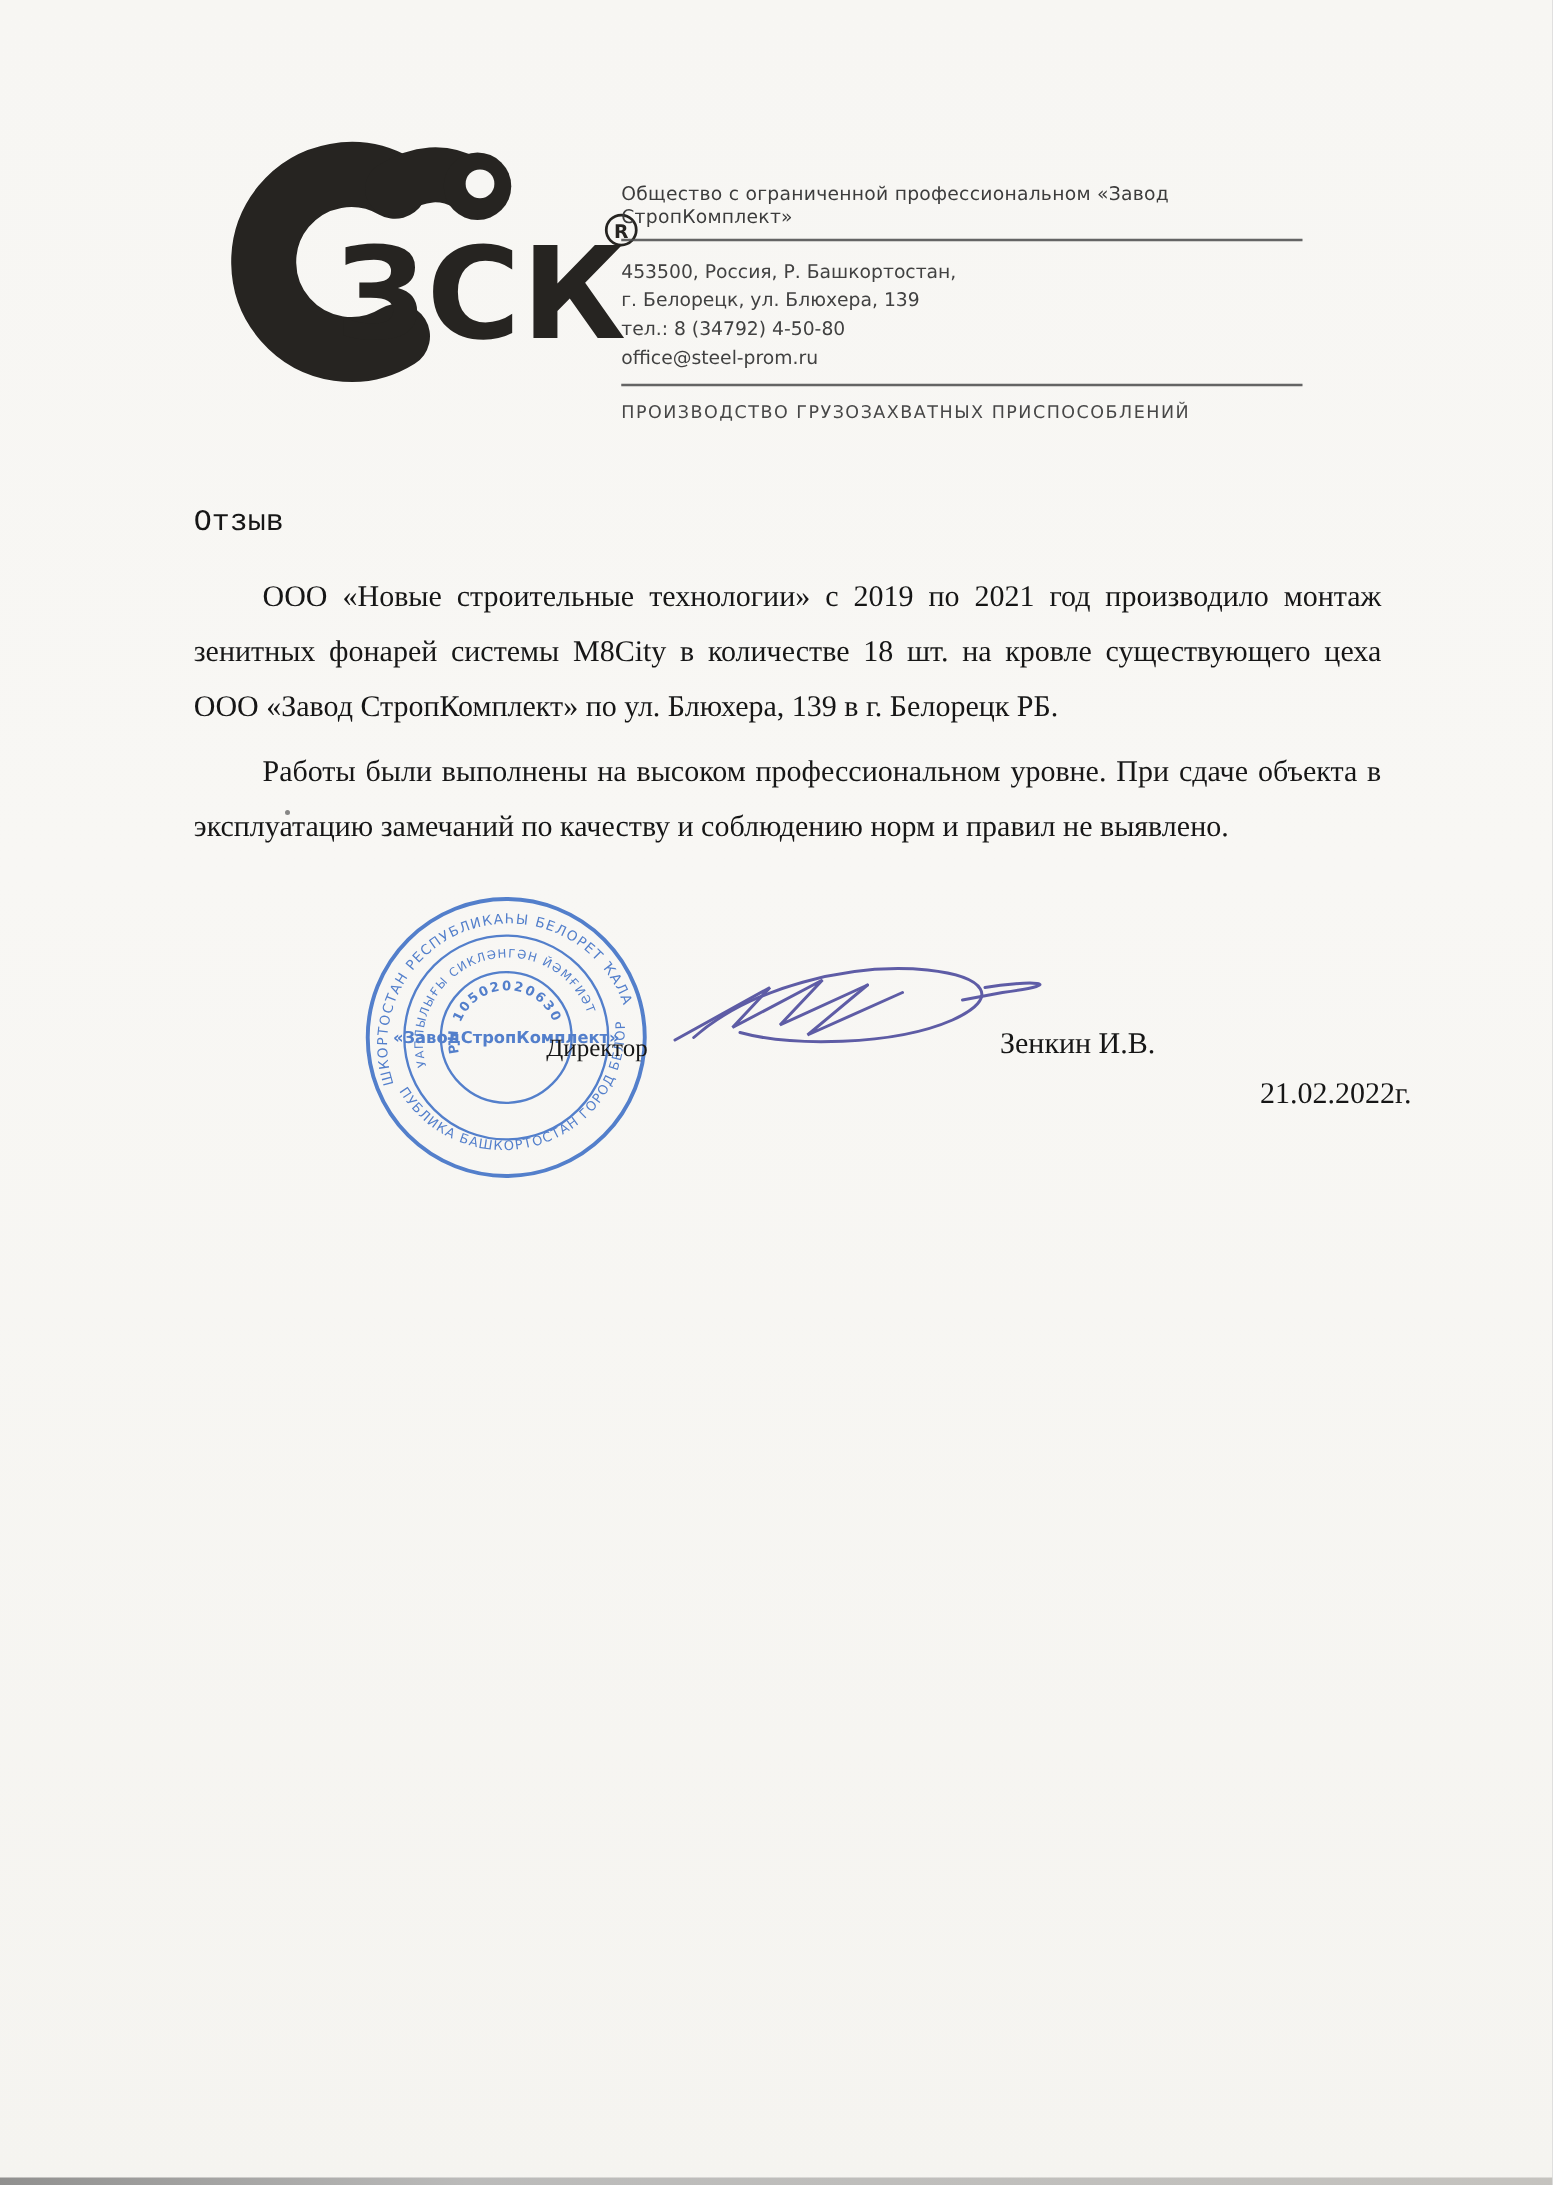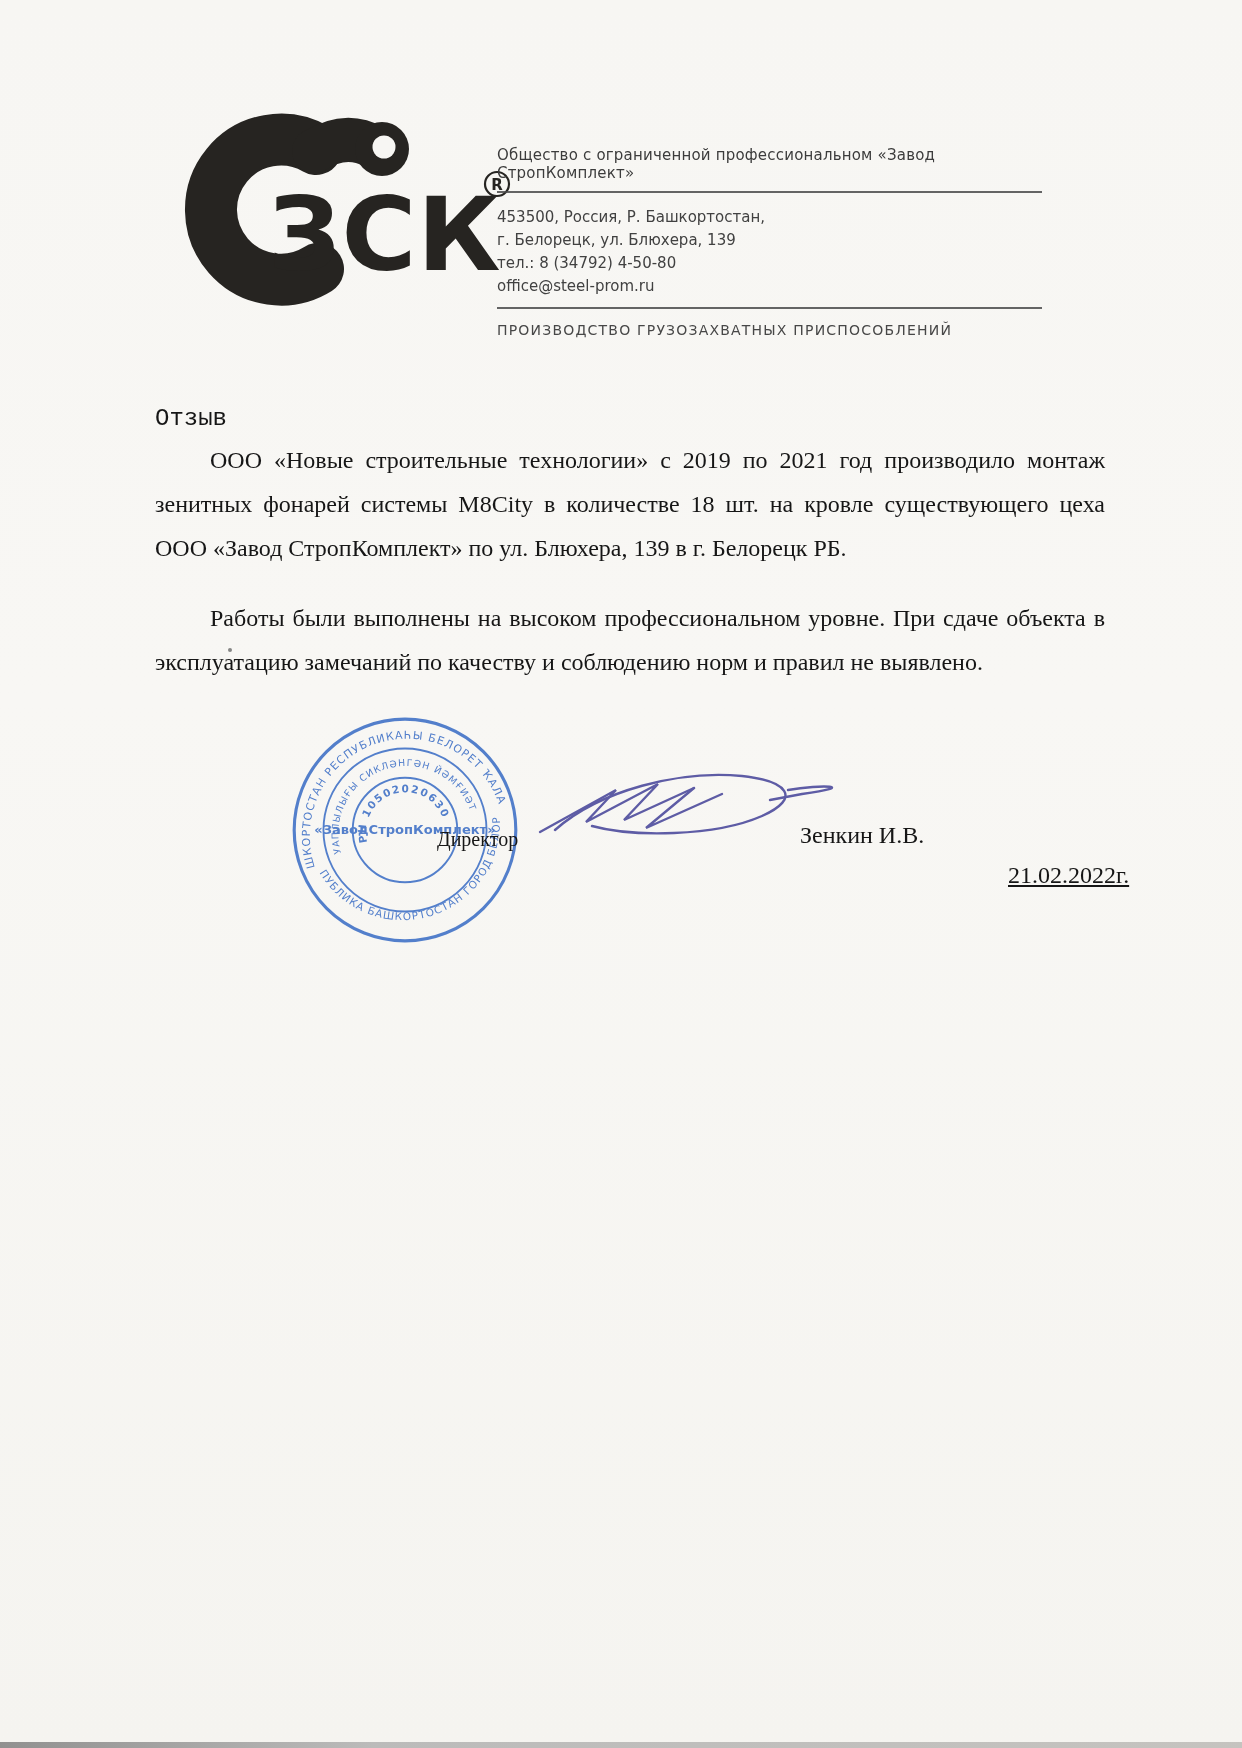--- a/index.html
+++ b/index.html
@@ -24,28 +24,28 @@
   .company-line{font-size:15px;color:#3c3c3c;letter-spacing:.2px;}
   .rule{height:2px;background:#4a4a4a;opacity:.85;margin-top:9px;}
   .addr-grid{display:flex;margin-top:13px;}
   .addr-col{font-size:15px;line-height:23px;color:#414141;}
   .addr-col.left{width:293px;}
   .addr-col.right{width:250px;}
   .tagline{margin-top:13px;font-size:14px;letter-spacing:1.2px;color:#474747;}
   
   .doc-title{position:absolute;left:155px;top:405px;width:950px;text-align:left;font-size:24px;font-family:Liberation Mono, monospace;}
   .para{position:absolute;left:155px;width:950px;font-size:24px;line-height:44px;text-align:justify;text-indent:55px;}
-  .para.p1{top:438px;}
+  .para.p1{top:456px;}
   .para.p2{top:596px;font-family:Liberation Serif, serif;}
   
   .stamp-wrap{position:absolute;left:290px;top:715px;width:230px;height:230px;opacity:.88;}
   .sig-wrap{position:absolute;left:470px;top:690px;width:570px;height:150px;}
   .sig-position{position:absolute;left:437px;top:828px;font-size:20px;}
   .sig-name{position:absolute;left:800px;top:822px;font-size:24px;}
-  .sig-date{position:absolute;left:1008px;top:862px;font-size:24px;text-decoration:underline;}
+  .sig-date{position:absolute;left:1008px;top:862px;font-size:24px;}
   .stamp-text{font-family:"DejaVu Sans",sans-serif;fill:#3d6fc6;}
   .faint-dot{position:absolute;left:228px;top:648px;width:4px;height:4px;border-radius:50%;background:#555;opacity:.7;}
 </style>
 </head>
 <body>
 
 <div class="page">
 
   <div class="logo-wrap">
     <svg width="370" height="235" viewBox="0 0 370 235">

